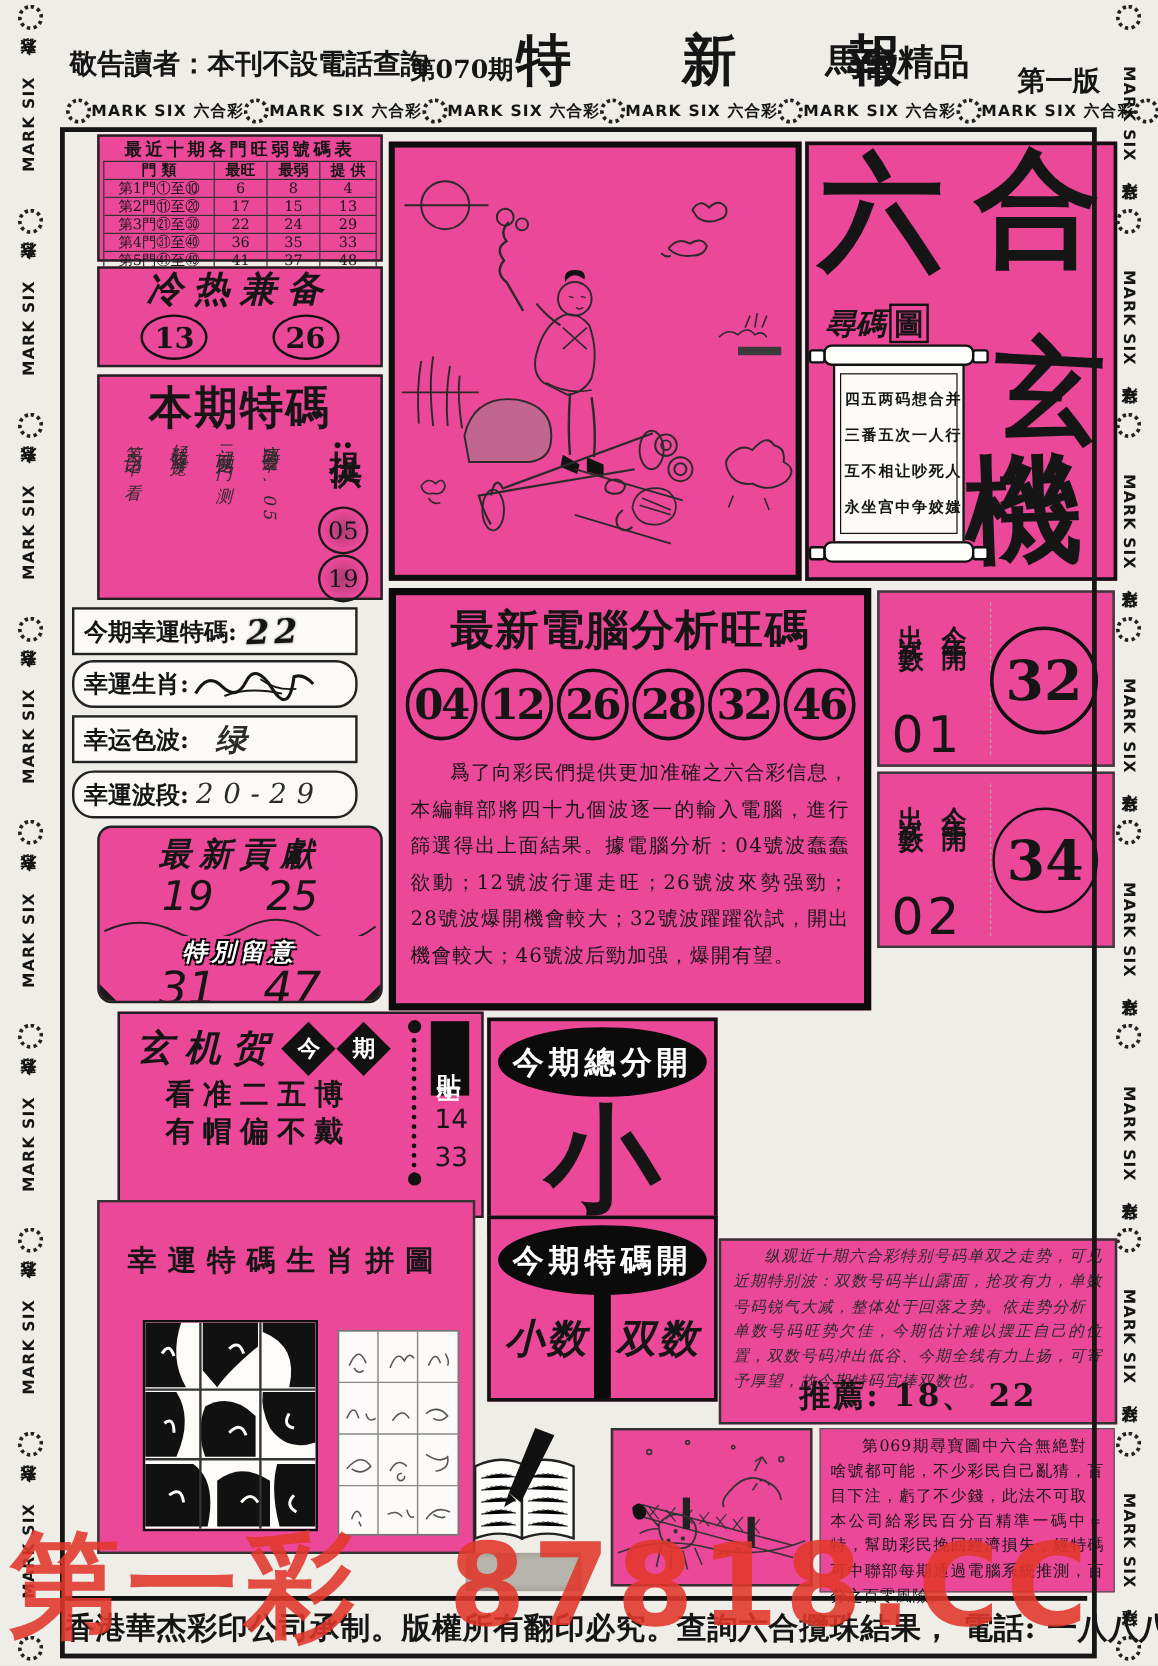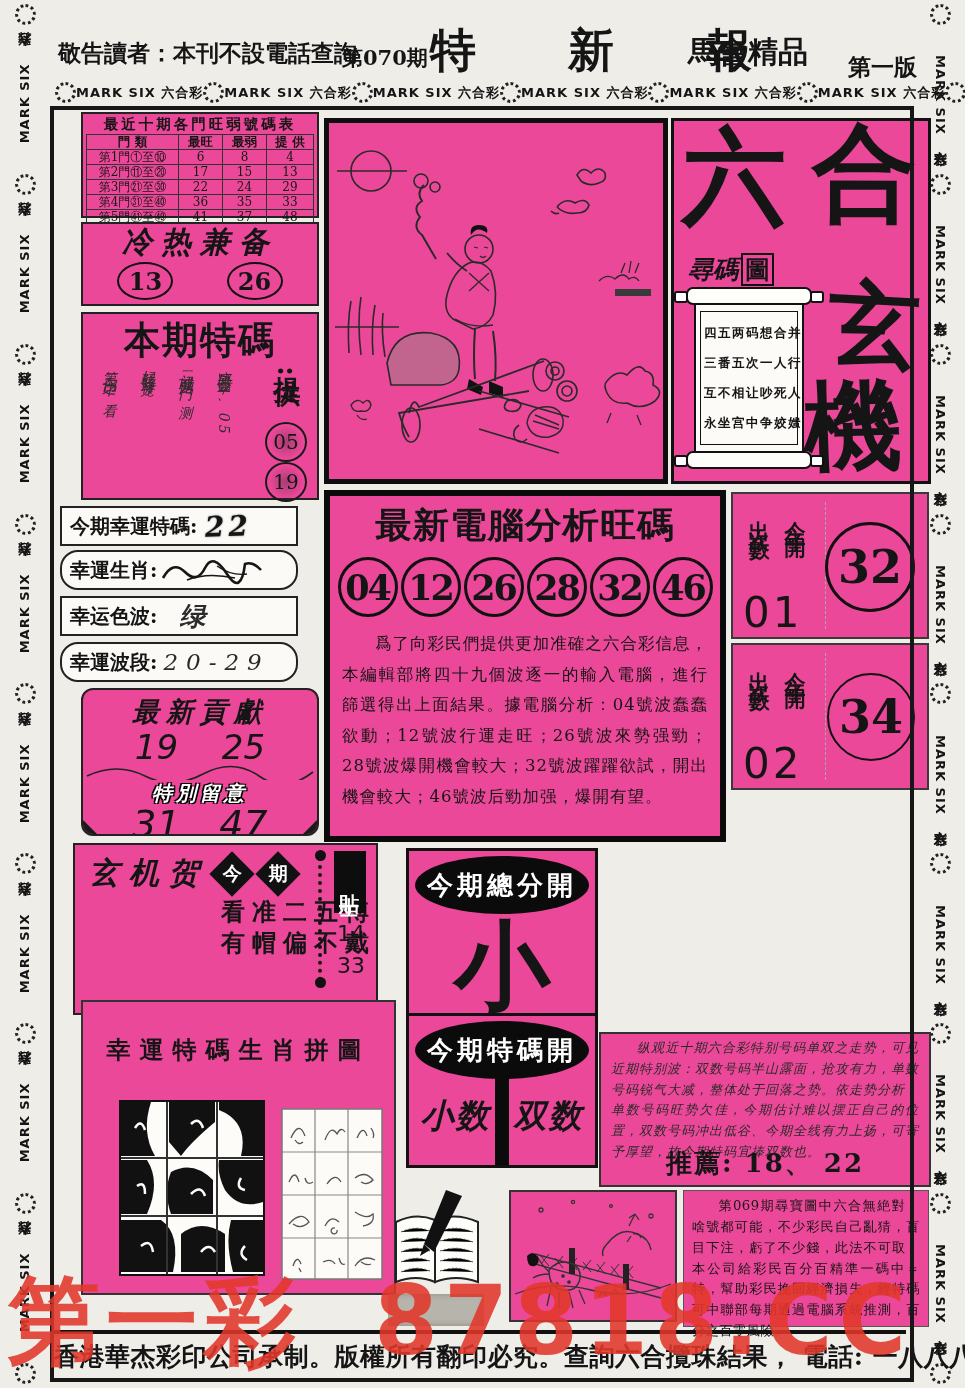--- a/index.html
+++ b/index.html
@@ -69,21 +69,21 @@
   #box-contrib{left:60px;top:688px;width:238px;height:148px;border-radius:12px;border-width:2.5px;text-align:center;overflow:hidden;font-style:italic;}
   #contrib-title{font-size:27px;font-weight:800;letter-spacing:7px;margin-top:4px;}
   .contrib-nums{display:flex;justify-content:space-around;font-size:34px;padding:0 30px;line-height:34px;}
   .pen-num{font-family:"DejaVu Sans","Liberation Sans",sans-serif;font-weight:400;}
   .outline-text{font-size:20px;font-weight:900;color:#fff;letter-spacing:4px;
     text-shadow:-1.4px -1.4px 0 #000,1.4px -1.4px 0 #000,-1.4px 1.4px 0 #000,1.4px 1.4px 0 #000;}
   .corner{position:absolute;width:0;height:0;border-style:solid;}
   #corner-bl{left:-1px;bottom:-1px;border-width:16px 0 0 16px;border-color:transparent transparent transparent #1a1a1a;}
   #corner-br{right:-1px;bottom:-1px;border-width:0 0 16px 16px;border-color:transparent transparent #1a1a1a transparent;}
 
-  #box-congrats{left:52px;top:843px;width:305px;height:172px;text-align:right;}
+  #box-congrats{left:77px;top:843px;width:305px;height:172px;}
   #congrats-titlerow{display:flex;align-items:center;margin:8px 0 2px 14px;}
   #congrats-pre{font-size:30px;font-weight:900;font-style:italic;letter-spacing:10px;}
   .diamond{width:32px;height:32px;background:#111;transform:rotate(45deg);display:inline-flex;
            align-items:center;justify-content:center;margin:2px 7px;}
   .diamond span{transform:rotate(-45deg);color:#fff;font-size:19px;font-weight:800;}
   .poem-line{font-size:24px;letter-spacing:7px;margin-left:38px;line-height:31px;font-weight:600;}
   #congrats-dots{position:absolute;left:243px;top:12px;height:124px;border-left:4.5px dotted #111;}
   #congrats-dots::before,#congrats-dots::after{content:"";position:absolute;left:-7px;width:11px;height:11px;
       border-radius:50%;background:#111;}
   #congrats-dots::before{top:-7px;}

